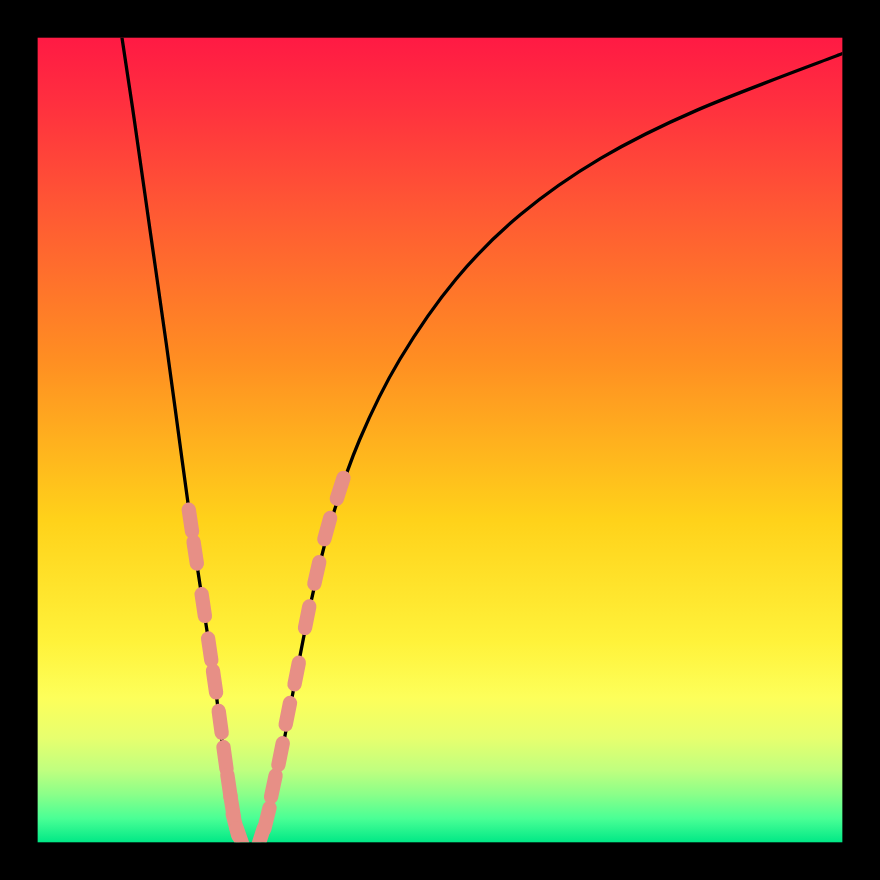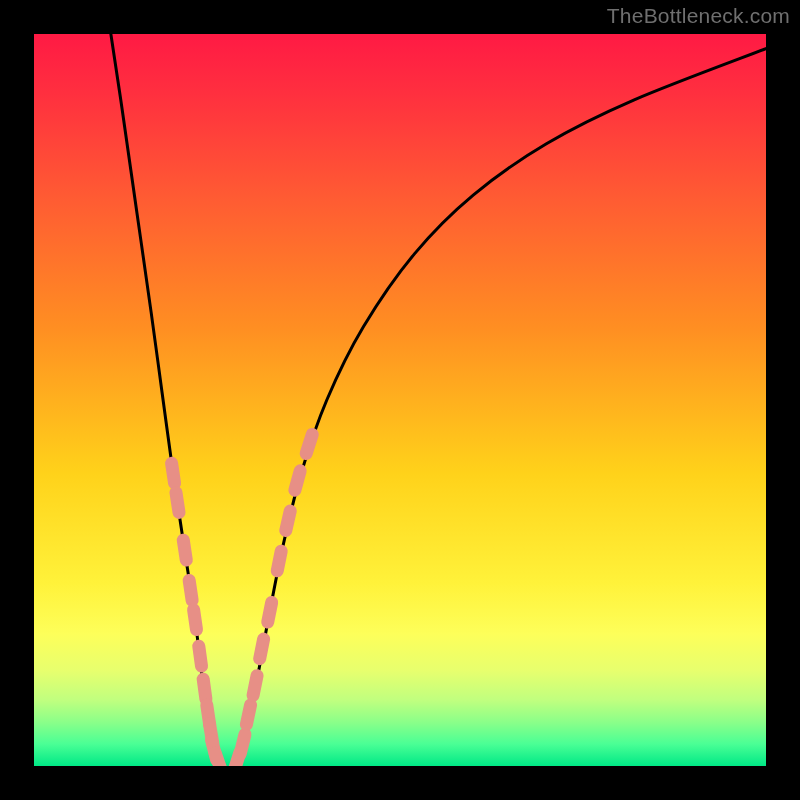--- a/index.html
+++ b/index.html
@@ -102,14 +102,13 @@
           <line x1="225.69" y1="624.69" x2="229.61" y2="605.07" stroke="#e78f86" stroke-width="13" stroke-linecap="round"></line>
           <line x1="233.74" y1="588.09" x2="237.67" y2="568.47" stroke="#e78f86" stroke-width="13" stroke-linecap="round"></line>
           <line x1="243.26" y1="536.85" x2="247.18" y2="517.23" stroke="#e78f86" stroke-width="13" stroke-linecap="round"></line>
           <line x1="251.79" y1="496.53" x2="256.22" y2="477.03" stroke="#e78f86" stroke-width="13" stroke-linecap="round"></line>
           <line x1="260.86" y1="456.16" x2="266.18" y2="436.88" stroke="#e78f86" stroke-width="13" stroke-linecap="round"></line>
           <line x1="272.18" y1="419.44" x2="278.28" y2="400.40" stroke="#e78f86" stroke-width="13" stroke-linecap="round"></line>
         </g>
     </svg>
   </div>
 
-  <div class="watermark">TheBottleneck.com</div>
 </div>
 
 </body></html>

